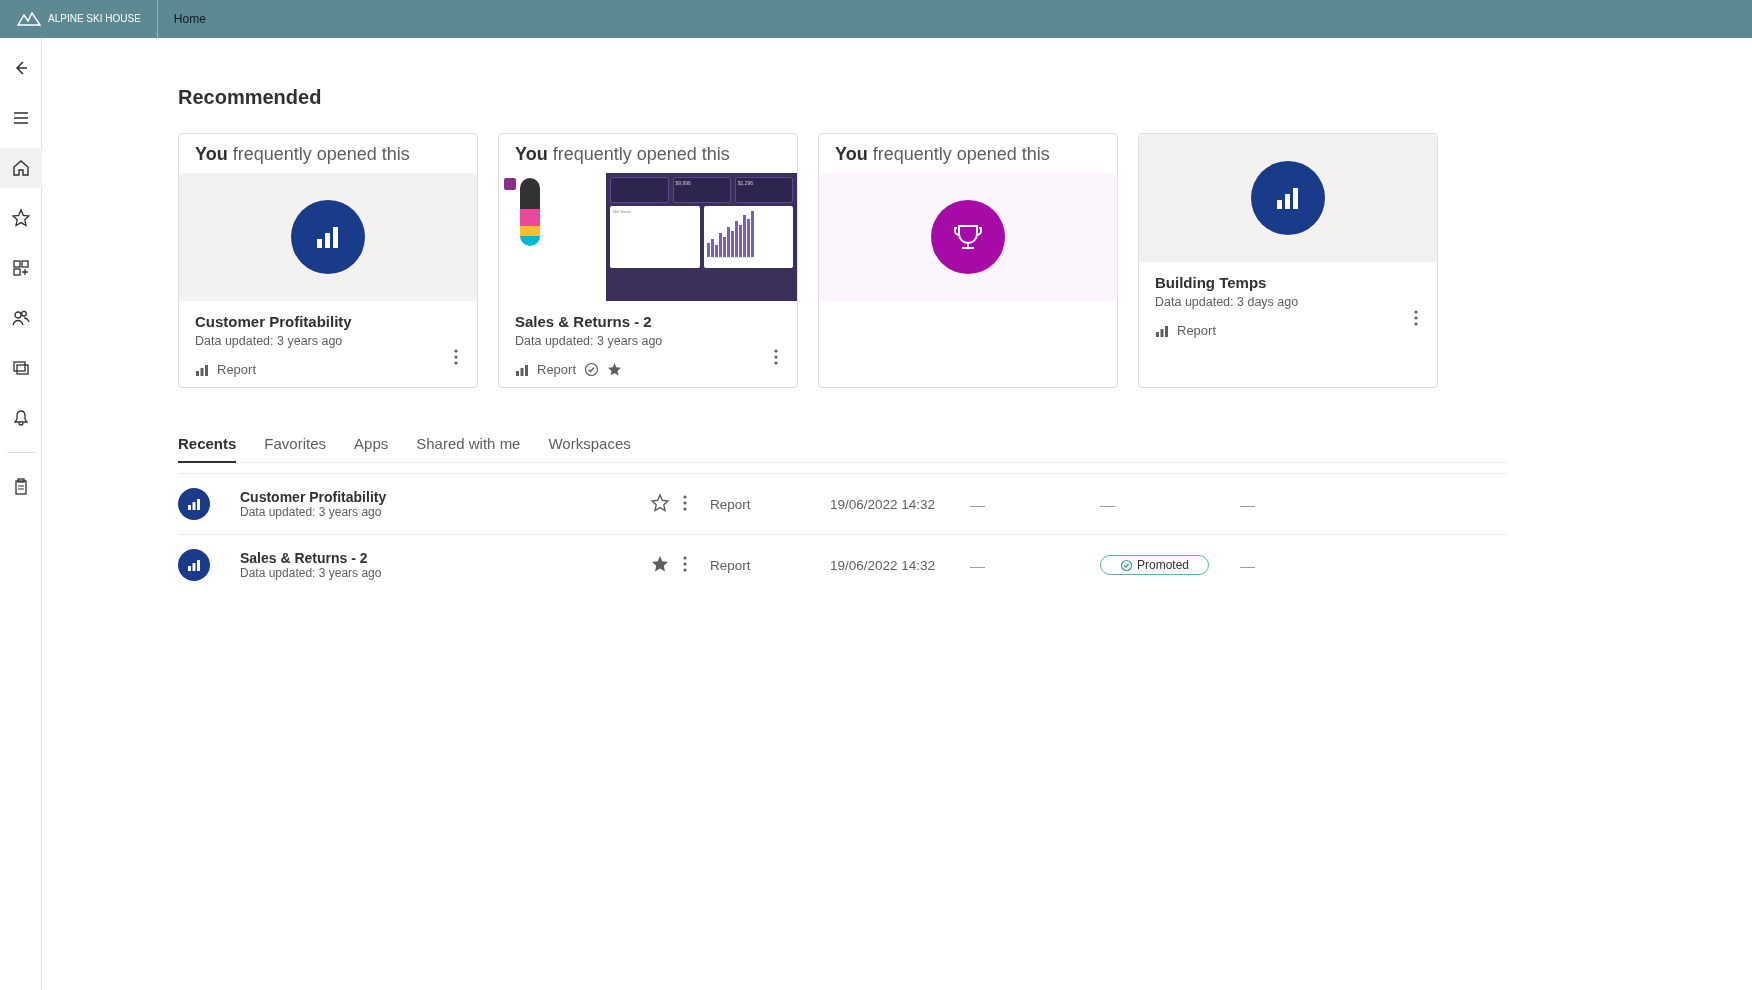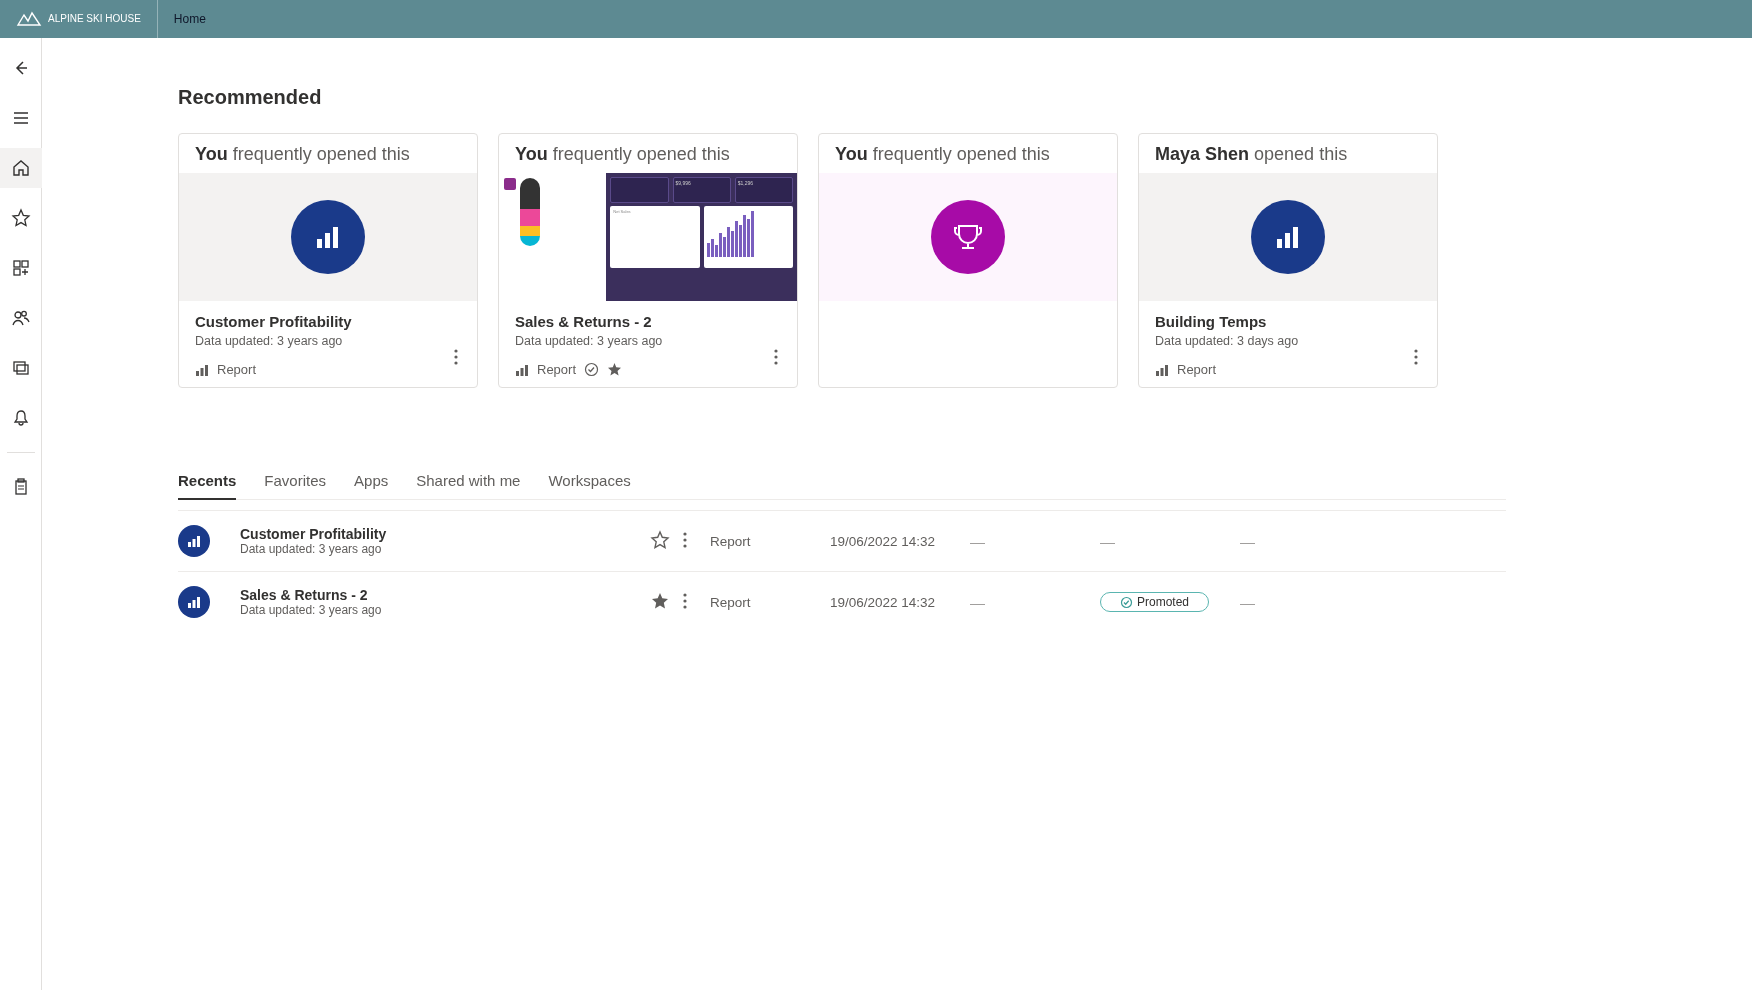--- a/index.html
+++ b/index.html
@@ -38,21 +38,21 @@
   .card-img.preview-bg { background:#473a6b; padding:0; }
   .circle-icon { width:74px; height:74px; border-radius:50%; display:flex; align-items:center; justify-content:center; color:#fff; }
   .circle-blue { background:#1a3a8a; }
   .circle-purple { background:#a70ba7; }
   .card-body { padding: 12px 16px 10px; position:relative; }
   .card-title { font-size:15px; font-weight:600; margin-bottom:4px; }
   .card-sub { font-size:12.5px; color:#605e5c; margin-bottom:14px; }
   .card-footer { display:flex; align-items:center; gap:8px; font-size:13px; color:#605e5c; }
   .card-more { position:absolute; right:10px; bottom:14px; cursor:pointer; padding:4px; }
   
-  .tabs { display:flex; gap:28px; margin-top:76px; border-bottom:1px solid #edebe9;text-align:right; }
+  .tabs { display:flex; gap:28px; margin-top:39px; border-bottom:1px solid #edebe9;text-align:right; }
   .tab { padding: 8px 0 10px; font-size:15px; color:#605e5c; cursor:pointer; position:relative; }
   .tab.active { color:#323130; font-weight:600; }
   .tab.active::after { content:""; position:absolute; left:0; right:0; bottom:-1px; height:2px; background:#323130; }
   
   .table { width:100%; margin-top: 10px; }
   .thead { display:flex; align-items:center; padding: 16px 0 14px; font-size:13.5px; font-weight:600; color:#323130; }
   .col-icon { width: 62px; text-align:center; }
   .col-name { flex: 0 0 400px; }
   .col-actions { width: 70px; }
   .col-type { width: 120px; }
@@ -265,21 +265,20 @@
           <div class="card-img purple-bg">
             <div class="circle-icon circle-purple">
               <svg width="34" height="34" viewBox="0 0 34 34">
                   <path d="M8 6 h18 v8 a9 9 0 0 1-18 0 Z M6 8 h-2 v3 a4 4 0 0 0 4 4 M28 8 h2 v3 a4 4 0 0 1-4 4 M17 23 v4 M11 28 h12" fill="none" stroke="#fff" stroke-width="2"></path>
                 </svg>
             </div>
           </div>
         </div>
 
         <div class="card">
-          <div class="card-top"><b>Maya Shen</b>&nbsp;<span>opened this</span></div>
           <div class="card-img">
             <div class="circle-icon circle-blue">
               <svg width="36" height="36" viewBox="0 0 36 36">
                   <rect x="7" y="20" width="5" height="9" fill="#fff"></rect>
                   <rect x="15" y="14" width="5" height="15" fill="#fff"></rect>
                   <rect x="23" y="8" width="5" height="21" fill="#fff"></rect>
                 </svg>
             </div>
           </div>
           <div class="card-body">

